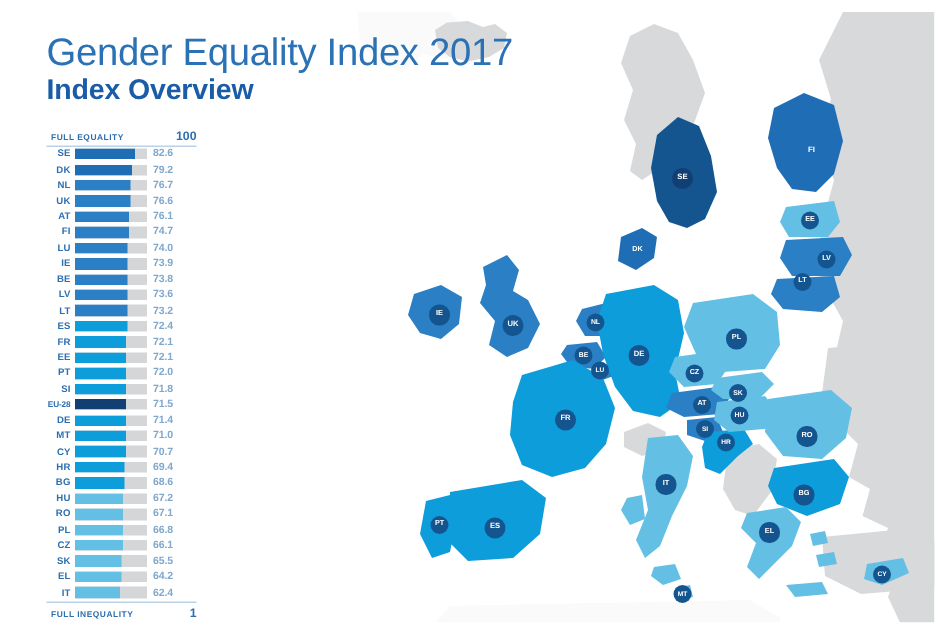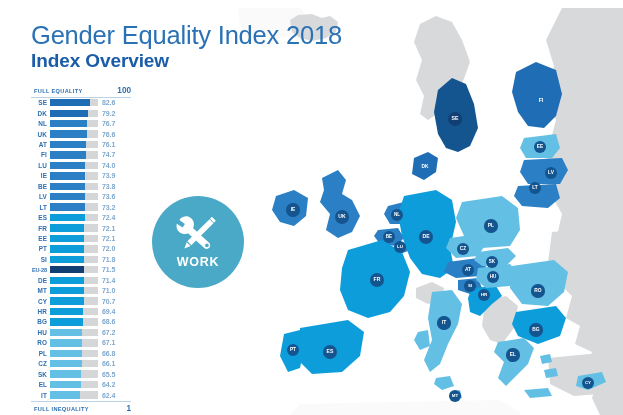--- a/index.html
+++ b/index.html
@@ -206,21 +206,21 @@
       <div class="map-badge" style="left: 486.8px; top: 270.8px; width: 12.4px; height: 12.4px; background: rgb(20, 85, 143); font-size: 4.6px;">HU</div>
       <div class="map-badge" style="left: 484.4px; top: 219.4px; width: 13.2px; height: 13.2px; background: rgb(20, 85, 143); font-size: 4.9px;">PL</div>
       <div class="map-badge" style="left: 531.4px; top: 284.4px; width: 13.2px; height: 13.2px; background: rgb(20, 85, 143); font-size: 4.9px;">RO</div>
       <div class="map-badge" style="left: 529.4px; top: 323.4px; width: 13.2px; height: 13.2px; background: rgb(20, 85, 143); font-size: 4.9px;">BG</div>
       <div class="map-badge" style="left: 506.4px; top: 348.4px; width: 13.2px; height: 13.2px; background: rgb(20, 85, 143); font-size: 4.9px;">EL</div>
       <div class="map-badge" style="left: 449px; top: 390px; width: 12px; height: 12px; background: rgb(20, 85, 143); font-size: 4.4px;">MT</div>
       <div class="map-badge" style="left: 582px; top: 377px; width: 12px; height: 12px; background: rgb(20, 85, 143); font-size: 4.4px;">CY</div>
     </div>
 
   <div id="title-block">
-    <div id="title-main">Gender Equality Index 2018</div>
+    <div id="title-main">Gender Equality Index 2017</div>
     <div id="title-sub">Index Overview</div>
   </div>
 
   <div id="chart">
     <div class="legend-row" id="legend-top">
       <span class="lg-label">FULL EQUALITY</span>
       <span class="lg-spacer"></span>
       <span class="lg-val">100</span>
     </div>
     <div class="legend-rule"></div>
@@ -432,36 +432,14 @@
       </div>
 
     <div class="legend-rule"></div>
     <div class="legend-row" id="legend-bottom">
       <span class="lg-label">FULL INEQUALITY</span>
       <span class="lg-spacer"></span>
       <span class="lg-val">1</span>
     </div>
   </div>
 
-  <div id="work-badge">
-    <span class="wb-icon">
-      <svg viewBox="0 0 48 42" xmlns="http://www.w3.org/2000/svg">
-
-        <g fill="#ffffff">
-          <path d="M38.5,4.0 L42.6,8.1 L40.6,10.1 L36.5,6.0 Z"></path>
-          <path d="M36.0,6.5 L40.1,10.6 L17.0,33.7 L12.9,29.6 Z"></path>
-          <path d="M12.2,30.4 L16.3,34.5 L9.8,37.0 Z"></path>
-        </g>
-
-        <g fill="#ffffff">
-          <path d="M13.6,3.6 C10.0,3.0 6.4,4.4 4.6,7.3 L10.3,11.4 L8.0,15.0 L1.9,11.3
-                   C0.9,14.7 2.2,18.5 5.4,20.6 C8.0,22.3 11.1,22.3 13.6,21.0
-                   L30.6,36.5 C32.1,37.9 34.4,37.8 35.8,36.3 C37.2,34.8 37.1,32.5 35.6,31.1
-                   L18.9,15.9 C20.3,13.1 20.1,9.6 18.1,6.9 C16.9,5.3 15.3,4.1 13.6,3.6 Z"></path>
-        </g>
-
-        <circle cx="33.3" cy="33.8" r="1.9" fill="#4aa9c6"></circle>
-      </svg>
-    </span>
-    <span class="wb-label">WORK</span>
-  </div>
 
 </div>
 
 </body></html>

